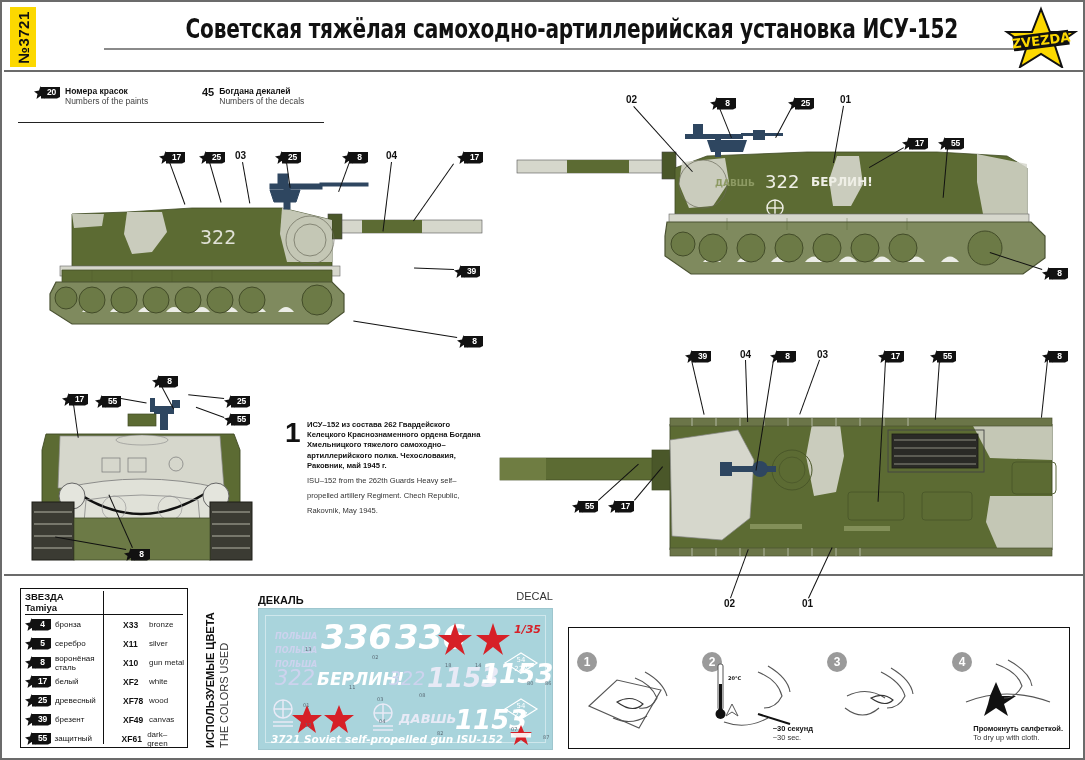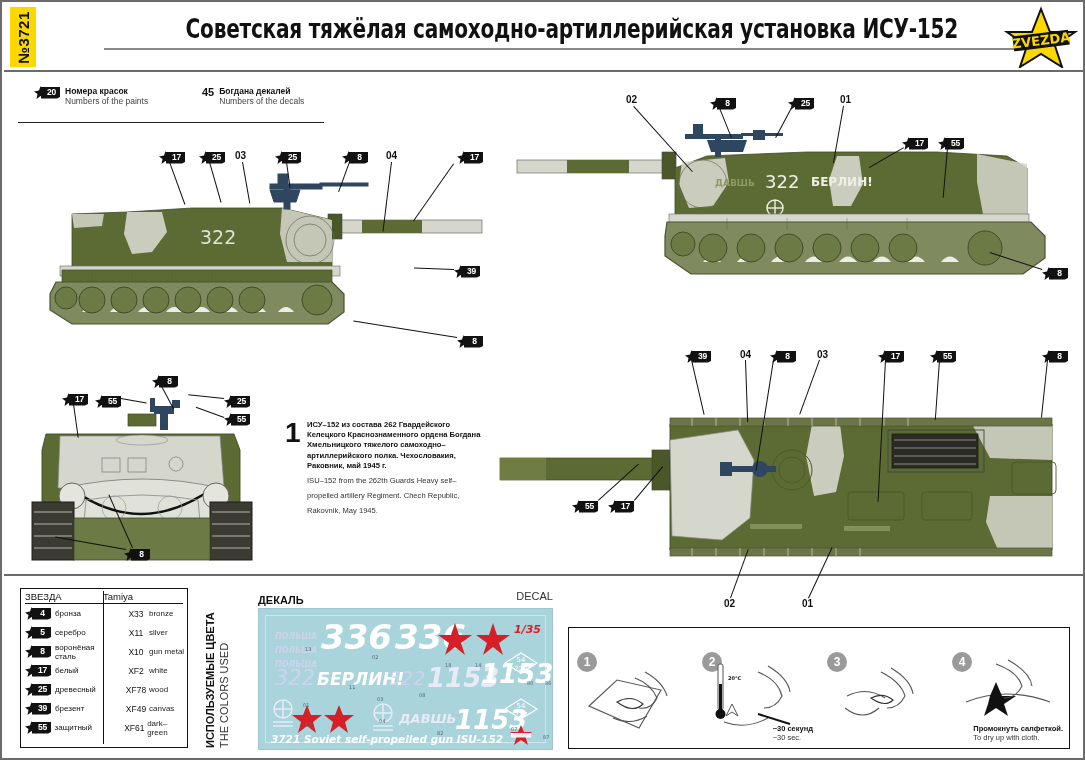--- a/index.html
+++ b/index.html
@@ -50,27 +50,27 @@
   
   .desc{position:absolute;left:283px;top:418px;width:200px;}
   .desc .big1{position:absolute;left:0;top:0;font-size:28px;font-weight:bold;line-height:26px;}
   .desc .txt{margin-left:22px;}
   .desc .ru{font-size:7.6px;font-weight:bold;line-height:10.2px;}
   .desc .en{font-size:7.6px;line-height:15px;color:#333;margin-top:2px;}
 
   
   .ptbl{position:absolute;left:18px;top:586px;width:168px;height:160px;
         border:1.4px solid #111;box-sizing:border-box;background:#fff;}
-  .ptbl .hrow{display:flex;font-size:9.5px;font-weight:normal;padding:2px 0 1px 4px;}
+  .ptbl .hrow{display:flex;font-size:9.5px;font-weight:bold;padding:2px 0 1px 4px;flex-direction:column;}
   .ptbl .hrow .c1{width:78px;}
   .ptbl .hdrline{height:1.2px;background:#111;margin:0 4px;}
   .ptbl .vline{position:absolute;left:82px;top:2px;bottom:3px;width:1.2px;background:#111;}
   .prow{display:flex;align-items:center;height:19px;padding-left:4px;}
   .prow .nm{font-size:8px;width:62px;margin-left:4px;}
-  .prow .code{font-size:8.5px;font-weight:normal;width:26px;margin-left:6px;text-align:center;}
+  .prow .code{font-size:8.5px;font-weight:bold;width:26px;margin-left:6px;}
   .prow .en{font-size:8px;color:#222;}
 
   .sidetxt{position:absolute;left:190px;top:588px;height:158px;width:28px;}
   .sidetxt div{position:absolute;transform:rotate(-90deg);transform-origin:left top;
                white-space:nowrap;font-size:11px;font-weight:bold;}
   .sidetxt .l2{font-weight:normal;color:#333;}
 
   
   .dec-h{position:absolute;left:256px;top:588px;width:295px;}
   .dec-h .ru{font-size:11px;font-weight:bold;}

